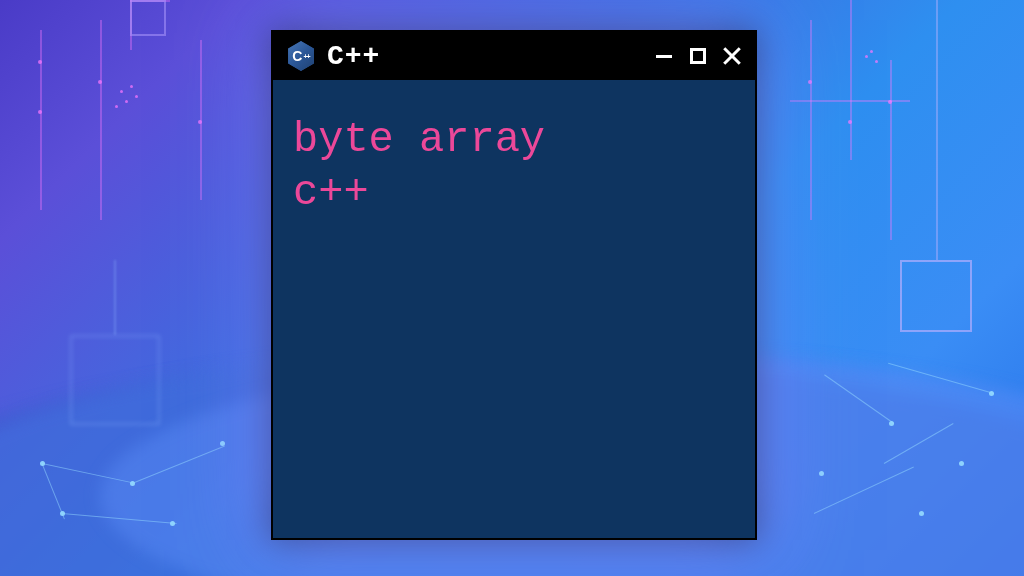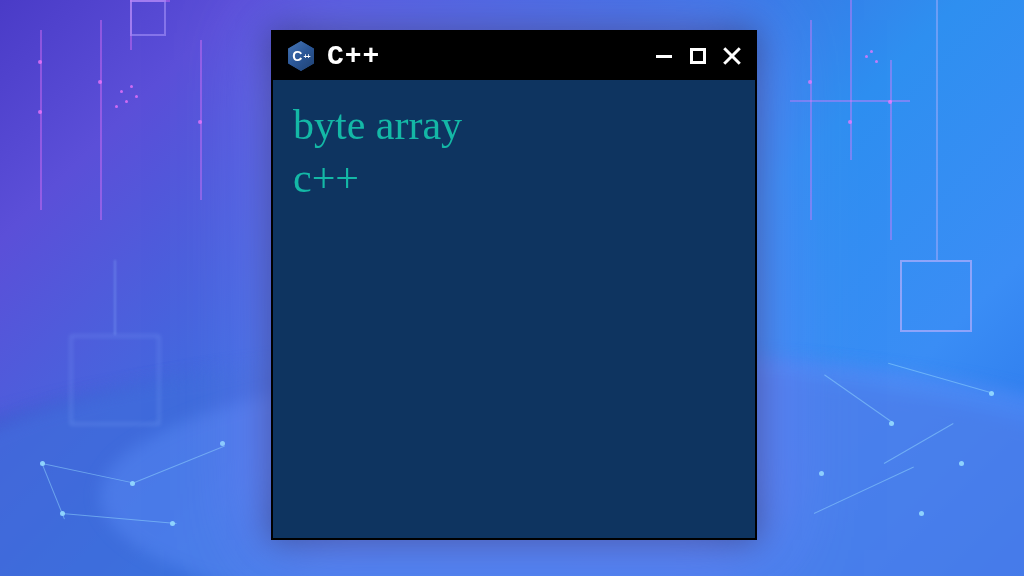--- a/index.html
+++ b/index.html
@@ -123,23 +123,23 @@
     }
     .min-icon{width:16px;height:3px;background:#fff;}
     .max-icon{width:16px;height:16px;border:3px solid #fff;}
     .close-icon{position:relative;width:20px;height:20px;}
     .close-icon::before,.close-icon::after{
       content:'';position:absolute;left:50%;top:50%;width:22px;height:3px;background:#fff;
     }
     .close-icon::before{transform:translate(-50%,-50%) rotate(45deg);}
     .close-icon::after{transform:translate(-50%,-50%) rotate(-45deg);}
     .content {
-      padding: 19px 20px;
-      color: #14b8a6;
-      font-family: Liberation Serif, serif;
+      padding: 34px 20px;
+      color: #ec4899;
+      font-family: Liberation Mono, monospace;
       font-size: 42px;
       line-height: 1.25;
       white-space: pre-line;
     }
   </style>
 </head>
 <body>
 
 <div class="bg-layer">
   <div class="wave wave1"></div>

